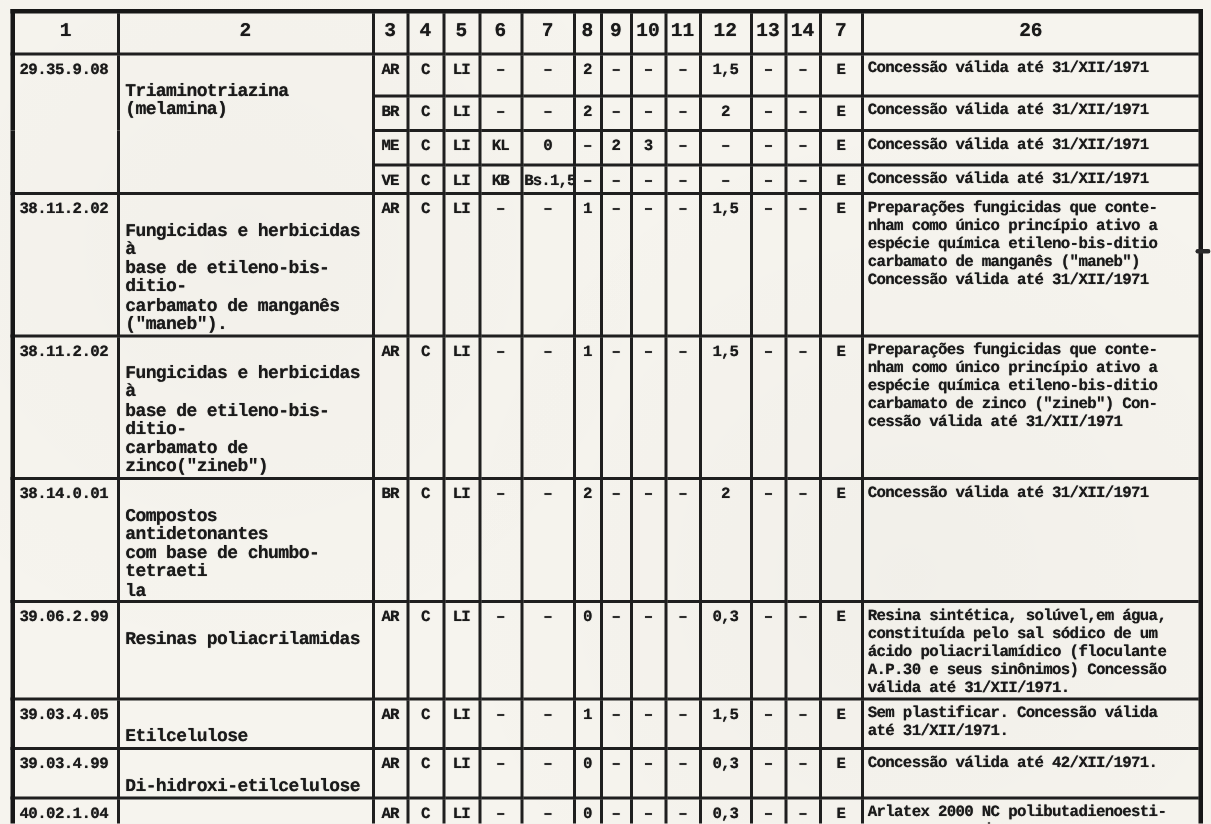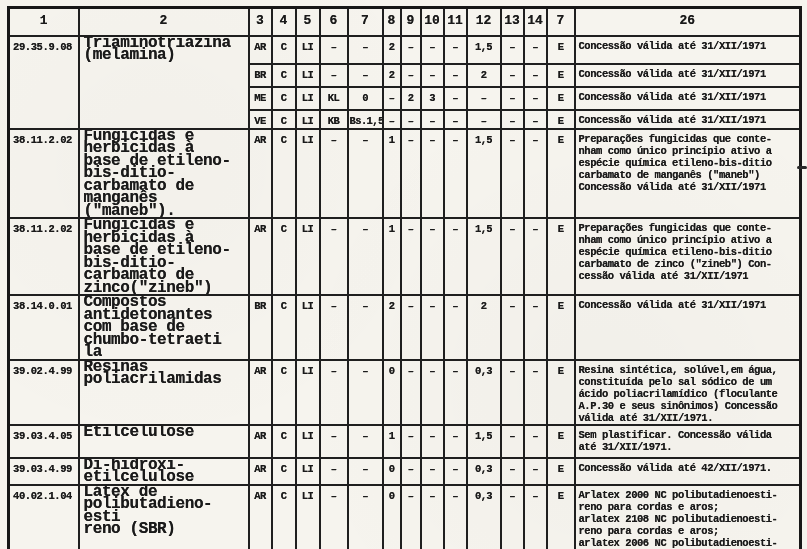--- a/index.html
+++ b/index.html
@@ -32,22 +32,22 @@
   }
   .doc th {
     font-size:13px; text-align:center; padding:4px 0 2px 0;
     font-weight:bold;
   }
   td.code {
     font-size:10.5px; letter-spacing:-0.4px;
     padding:4px 1px 0 3px; white-space:nowrap;margin-left:12px;
   }
   td.desc {
-    font-size:16px; letter-spacing:-0.4px;
-    line-height:12.5px; padding:0 2px 0 4px;
+    font-size:12px; letter-spacing:-0.4px;
+    line-height:12.5px; padding:18px 2px 0 4px;
     white-space:pre-line;
   }
   td.num {
     font-size:10.5px; letter-spacing:-0.6px;
     text-align:center; padding-top:4px;
   }
   td.remarks {
     font-size:10.5px; letter-spacing:-0.45px;
     line-height:12px; padding:3px 1px 0 3px;
     white-space:pre-line;
@@ -231,21 +231,21 @@
         <td class="num">–</td>
         <td class="num">–</td>
         <td class="num">–</td>
         <td class="num">2</td>
         <td class="num">–</td>
         <td class="num">–</td>
         <td class="num">E</td>
         <td class="remarks">Concessão válida até 31/XII/1971</td>
       </tr>
       <tr style="height:63px">
-        <td class="code">39.02.4.99</td>
+        <td class="code">39.06.2.99</td>
         <td class="desc">Resinas poliacrilamidas</td>
         <td class="num">AR</td>
         <td class="num">C</td>
         <td class="num">LI</td>
         <td class="num">–</td>
         <td class="num">–</td>
         <td class="num">0</td>
         <td class="num">–</td>
         <td class="num">–</td>
         <td class="num">–</td>

